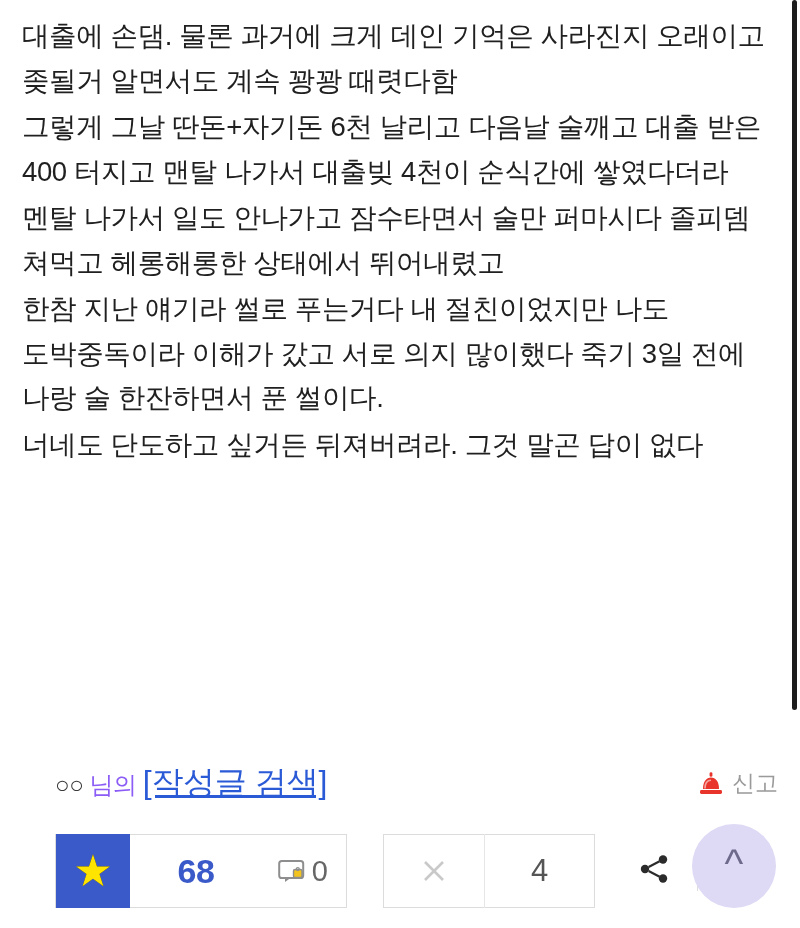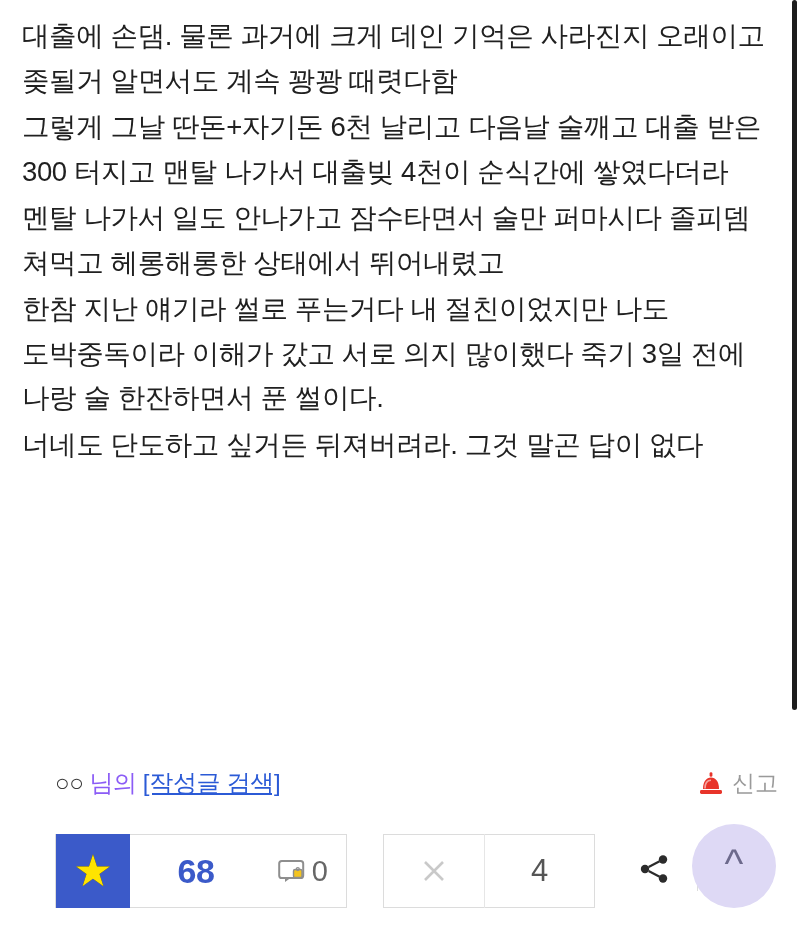--- a/index.html
+++ b/index.html
@@ -52,21 +52,21 @@
     letter-spacing: -0.3px;
     color: #333333;
     display: flex;
     align-items: baseline;
     gap: 6px;
   }
   .author-nick { color: #3a3a3a; }
   .author-of { color: #8b5cf6; }
   .search-link {
     color: #2b5ad6;
-    font-size: 24px;
+    font-size: 32px;
   }
   .meta-spacer { flex: 1 1 auto; }
   .report {
     display: flex;
     align-items: center;
     gap: 8px;
     color: #9a9a9a;
     font-size: 23px;
   }
   .siren-icon {
@@ -230,21 +230,21 @@
     background: transparent;
   }
 </style>
 </head>
 <body>
 
 <div class="page">
 
   <div class="post-body">
     <p class="post-para">대출에 손댐. 물론 과거에 크게 데인 기억은 사라진지 오래이고 좆될거 알면서도 계속 꽝꽝 때렷다함</p>
-    <p class="post-para">그렇게 그날 딴돈+자기돈 6천 날리고 다음날 술깨고 대출 받은 300 터지고 맨탈 나가서 대출빚 4천이 순식간에 쌓였다더라</p>
+    <p class="post-para">그렇게 그날 딴돈+자기돈 6천 날리고 다음날 술깨고 대출 받은 400 터지고 맨탈 나가서 대출빚 4천이 순식간에 쌓였다더라</p>
     <p class="post-para">멘탈 나가서 일도 안나가고 잠수타면서 술만 퍼마시다 졸피뎀 쳐먹고 헤롱해롱한 상태에서 뛰어내렸고</p>
     <p class="post-para">한참 지난 얘기라 썰로 푸는거다 내 절친이었지만 나도 도박중독이라 이해가 갔고 서로 의지 많이했다 죽기 3일 전에 나랑 술 한잔하면서 푼 썰이다.</p>
     <p class="post-para">너네도 단도하고 싶거든 뒤져버려라. 그것 말곤 답이 없다</p>
   </div>
 
   <div class="hr-soft"></div>
 
   <div class="meta-row">
     <div class="author-line">
       <span class="author-nick">○○</span>

